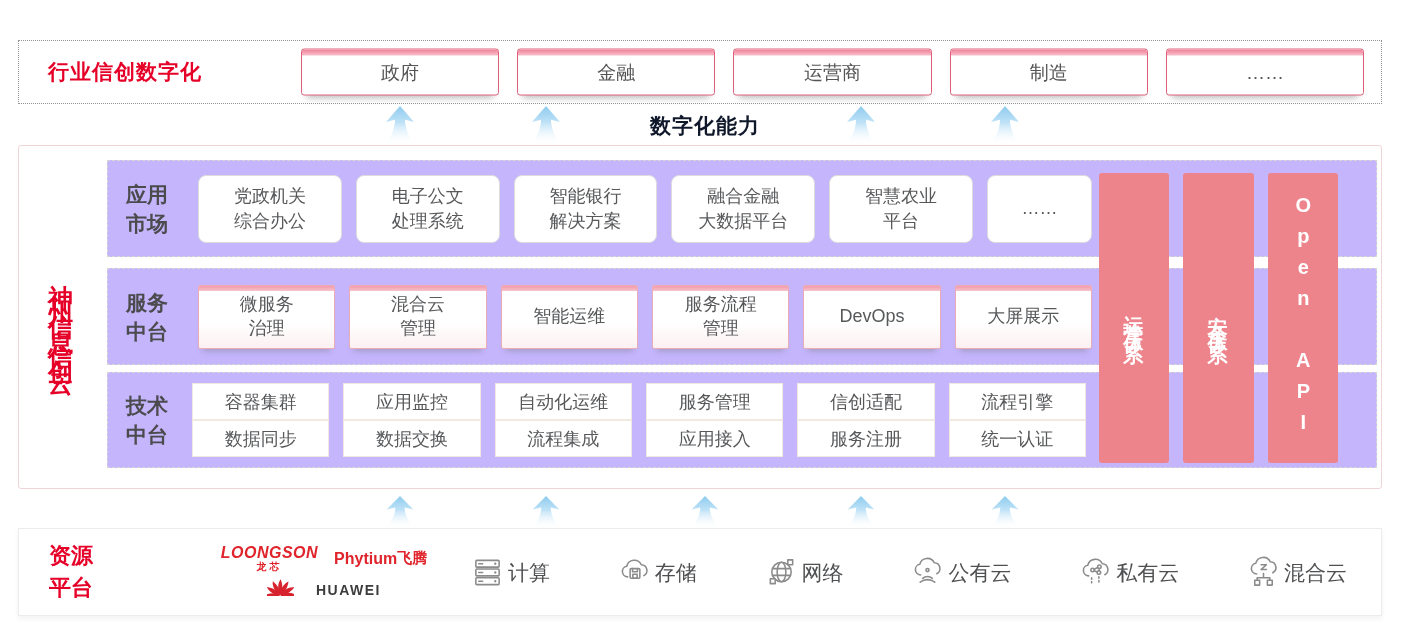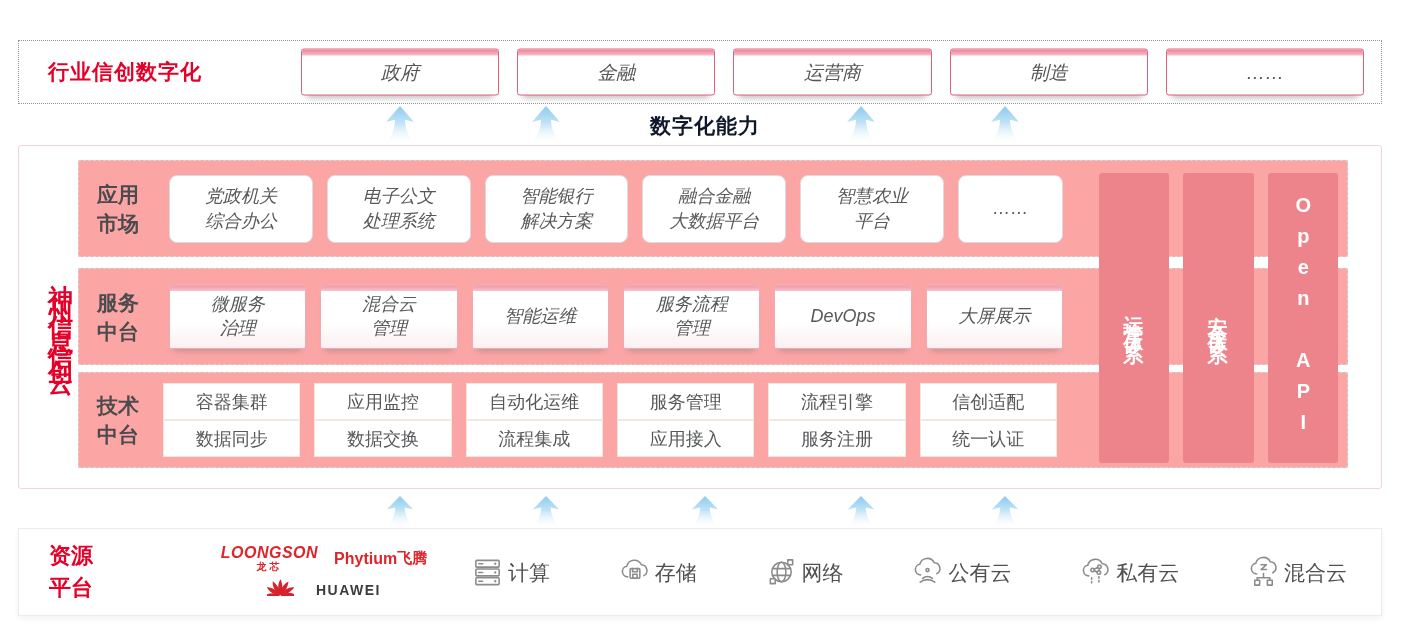--- a/index.html
+++ b/index.html
@@ -27,29 +27,29 @@
   .up-arrow svg{width:100%;height:100%;display:block;}
   .res-arrows{position:absolute;left:0;top:496px;width:1402px;height:31px;}
   .res-arrows .up-arrow{height:31px;width:40px;}
 
   
   .main-box{position:absolute;left:18px;top:145px;width:1364px;height:344px;background:#fff;
             border:1px solid #f0d5d8;border-radius:3px;box-sizing:border-box;}
   .vertical-title{position:absolute;left:26px;top:50%;transform:translateY(-50%);
                   writing-mode:vertical-rl;text-orientation:upright;
                   font-size:25px;font-weight:bold;color:#e60028;letter-spacing:15px;}
-  .panel{position:absolute;left:59px;width:1270px;background:#fca5a5;
+  .panel{position:absolute;left:88px;width:1270px;background:#c4b5fd;
          border:1px dashed #d6d6d6;box-sizing:border-box;}
   .panel-1{top:14px;height:97px;}
   .panel-2{top:122px;height:97px;}
   .panel-3{top:226px;height:96px;}
   .row-label{position:absolute;left:18px;top:50%;transform:translateY(-50%);width:48px;
              font-size:21px;font-weight:bold;color:#4b4b4d;line-height:1.4;}
   .cards{position:absolute;left:84px;top:50%;transform:translateY(-50%);width:894px;display:flex;gap:14px;padding-left:6px;}
-  .card-line{text-align:center;font-style:italic;}
+  .card-line{text-align:center;}
   .white-card{flex:1;height:68px;background:#fff;border:1px solid #dcdcdc;border-radius:8px;
               display:flex;flex-direction:column;align-items:center;justify-content:center;
               font-size:18px;color:#57585a;line-height:1.35;box-sizing:border-box;}
   .white-card.ellipsis{flex:0 0 105px;}
   .pink-card{flex:1;height:64px;position:relative;overflow:hidden;
              background:linear-gradient(180deg,#ffffff 58%,#fbf0f2);
              border:1px solid #ecacb6;border-radius:2px;
              display:flex;flex-direction:column;align-items:center;justify-content:center;
              font-size:18px;color:#57585a;line-height:1.3;box-sizing:border-box;
              box-shadow:0 7px 6px -5px rgba(120,120,120,.45);}
@@ -207,22 +207,22 @@
     </div>
 
     <div class="panel panel-3">
       <div class="row-label">技术中台</div>
       <div class="tech-grid">
           <div class="tech-row">
             <div class="tech-cell">容器集群</div>
             <div class="tech-cell">应用监控</div>
             <div class="tech-cell">自动化运维</div>
             <div class="tech-cell">服务管理</div>
+            <div class="tech-cell">信创适配</div>
             <div class="tech-cell">流程引擎</div>
-            <div class="tech-cell">信创适配</div>
           </div>
           <div class="tech-row">
             <div class="tech-cell">数据同步</div>
             <div class="tech-cell">数据交换</div>
             <div class="tech-cell">流程集成</div>
             <div class="tech-cell">应用接入</div>
             <div class="tech-cell">服务注册</div>
             <div class="tech-cell">统一认证</div>
           </div>
         </div>

